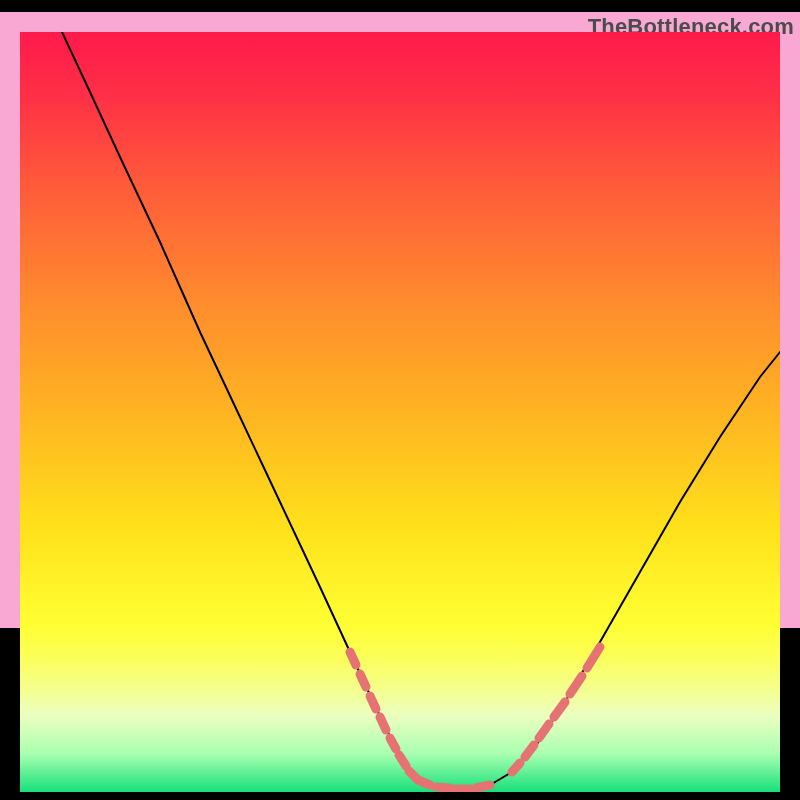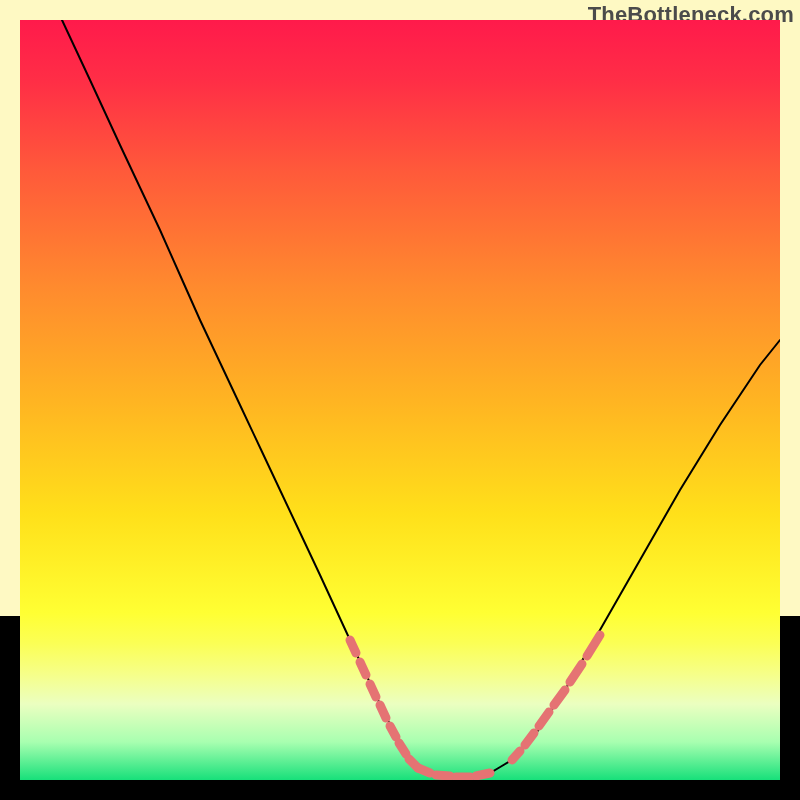--- a/index.html
+++ b/index.html
@@ -6,24 +6,24 @@
     margin: 0;
     padding: 0;
     width: 800px;
     height: 800px;
     background: #000;
     overflow: hidden;
   }
   .frame {
     position: absolute;
     left: 0;
-    top: 0;
+    top: 12px;
     width: 800px;
     height: 616px;
-    background: #fef9c3;
+    background: #f9a8d4;
   }
   .plot {
     position: absolute;
     left: 20px;
     top: 20px;
     width: 760px;
     height: 760px;
     overflow: hidden;
   }
   .attribution {

